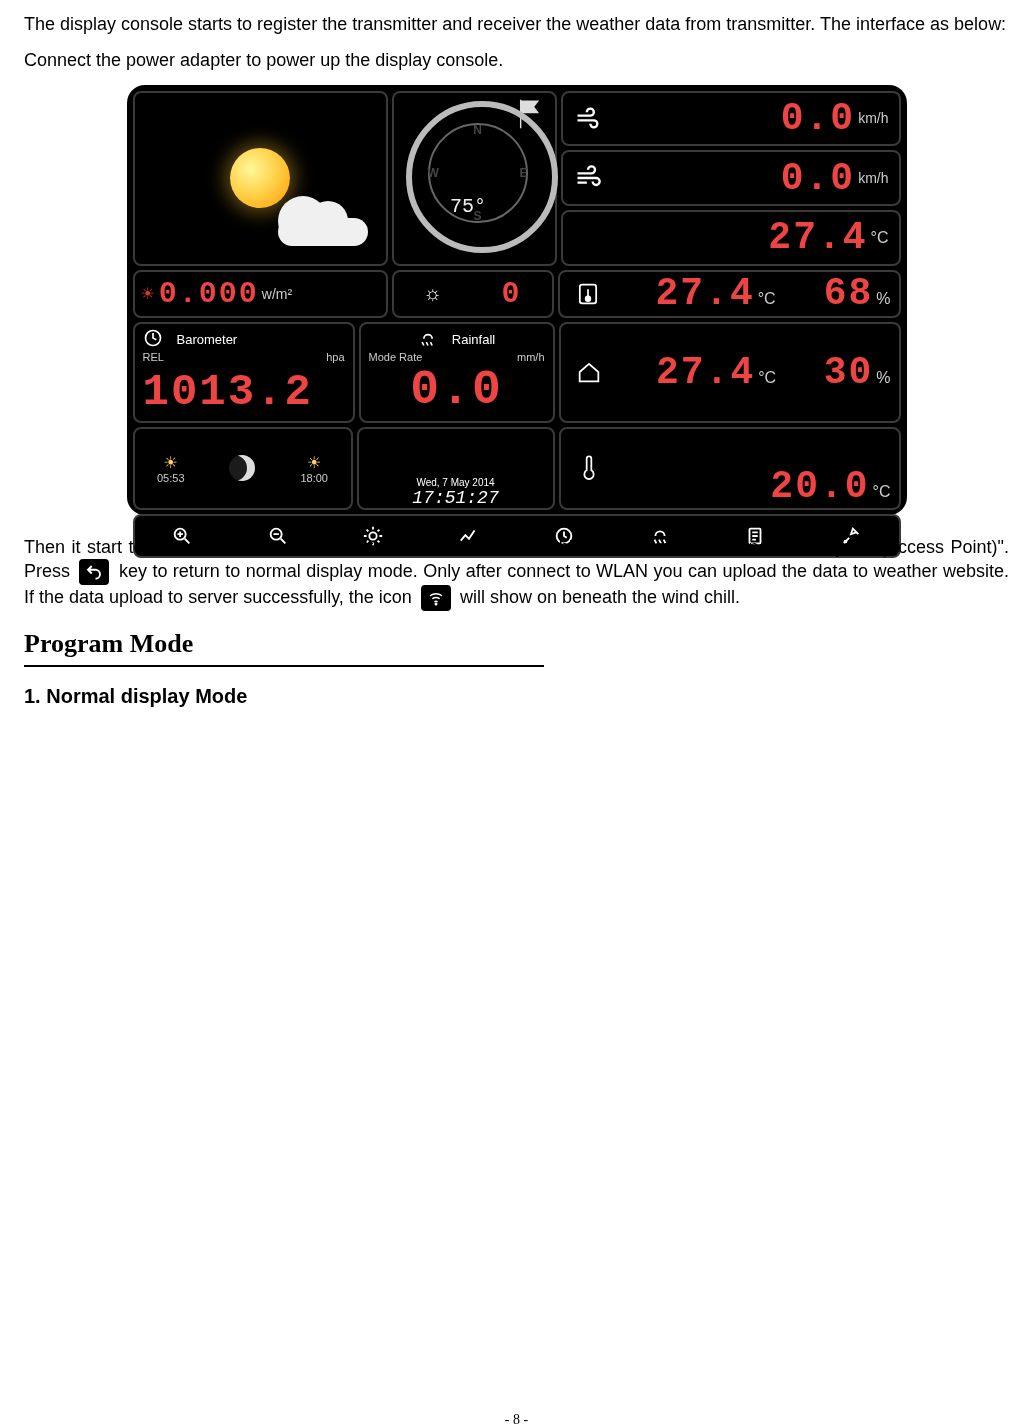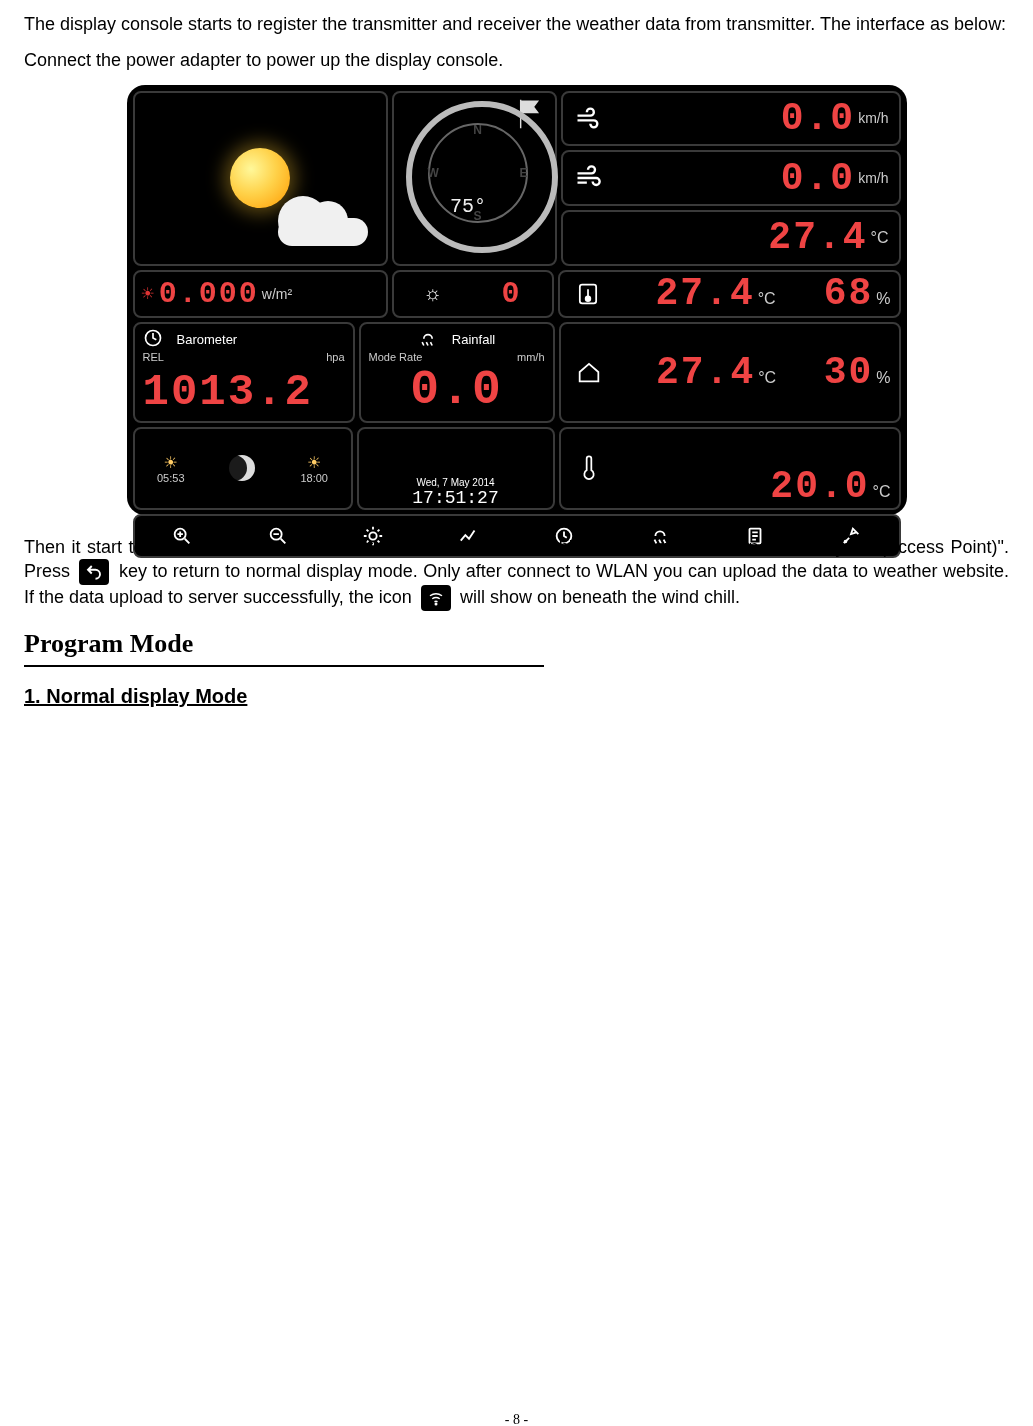--- a/index.html
+++ b/index.html
@@ -103,21 +103,20 @@
   .underline {
     border-bottom: 2px solid #000;
     width: 520px;
     margin-top: 6px;
     margin-bottom: 14px;
   }
   h3.sub {
     font-size: 20px;
     font-weight: bold;
     margin: 18px 0 0 0;
-    text-decoration: underline;
   }
   .page-num {
     position: absolute;
     bottom: 10px;
     width: 100%;
     left: 0;
     text-align: center;
     font-family: "Times New Roman", serif;
     font-size: 14px;
   }
@@ -311,21 +310,21 @@
             <span class="mini-label">05:53</span>
           </div>
           <div class="moon"></div>
           <div style="display:flex;flex-direction:column;align-items:center;">
             <span style="color:#fc6;">☀</span>
             <span class="mini-label">18:00</span>
           </div>
         </div>
         <div class="panel date-panel">
           <span style="font-size:10px;margin-top:48px;">Wed, 7 May 2014</span>
-          <span style="font-size:18px;font-family:'Courier New',monospace;">17:51:27</span>
+          <span style="font-size:18px;font-family:'Courier New',monospace;font-style:italic;">17:51:27</span>
         </div>
         <div class="panel dew-panel">
           <div class="small-icon-box">
             <svg width="28" height="28" viewBox="0 0 24 24" stroke="#fff" fill="none" stroke-width="1.5">
                 <path d="M10 4v10a4 4 0 1 0 4 0V4a2 2 0 0 0-4 0z"></path>
               </svg>
           </div>
           <div class="readout-pair" style="margin-left:auto;margin-top:36px;">
             <span class="seg seg-big">20.0</span>
             <span class="unit unit-med">°C</span>

